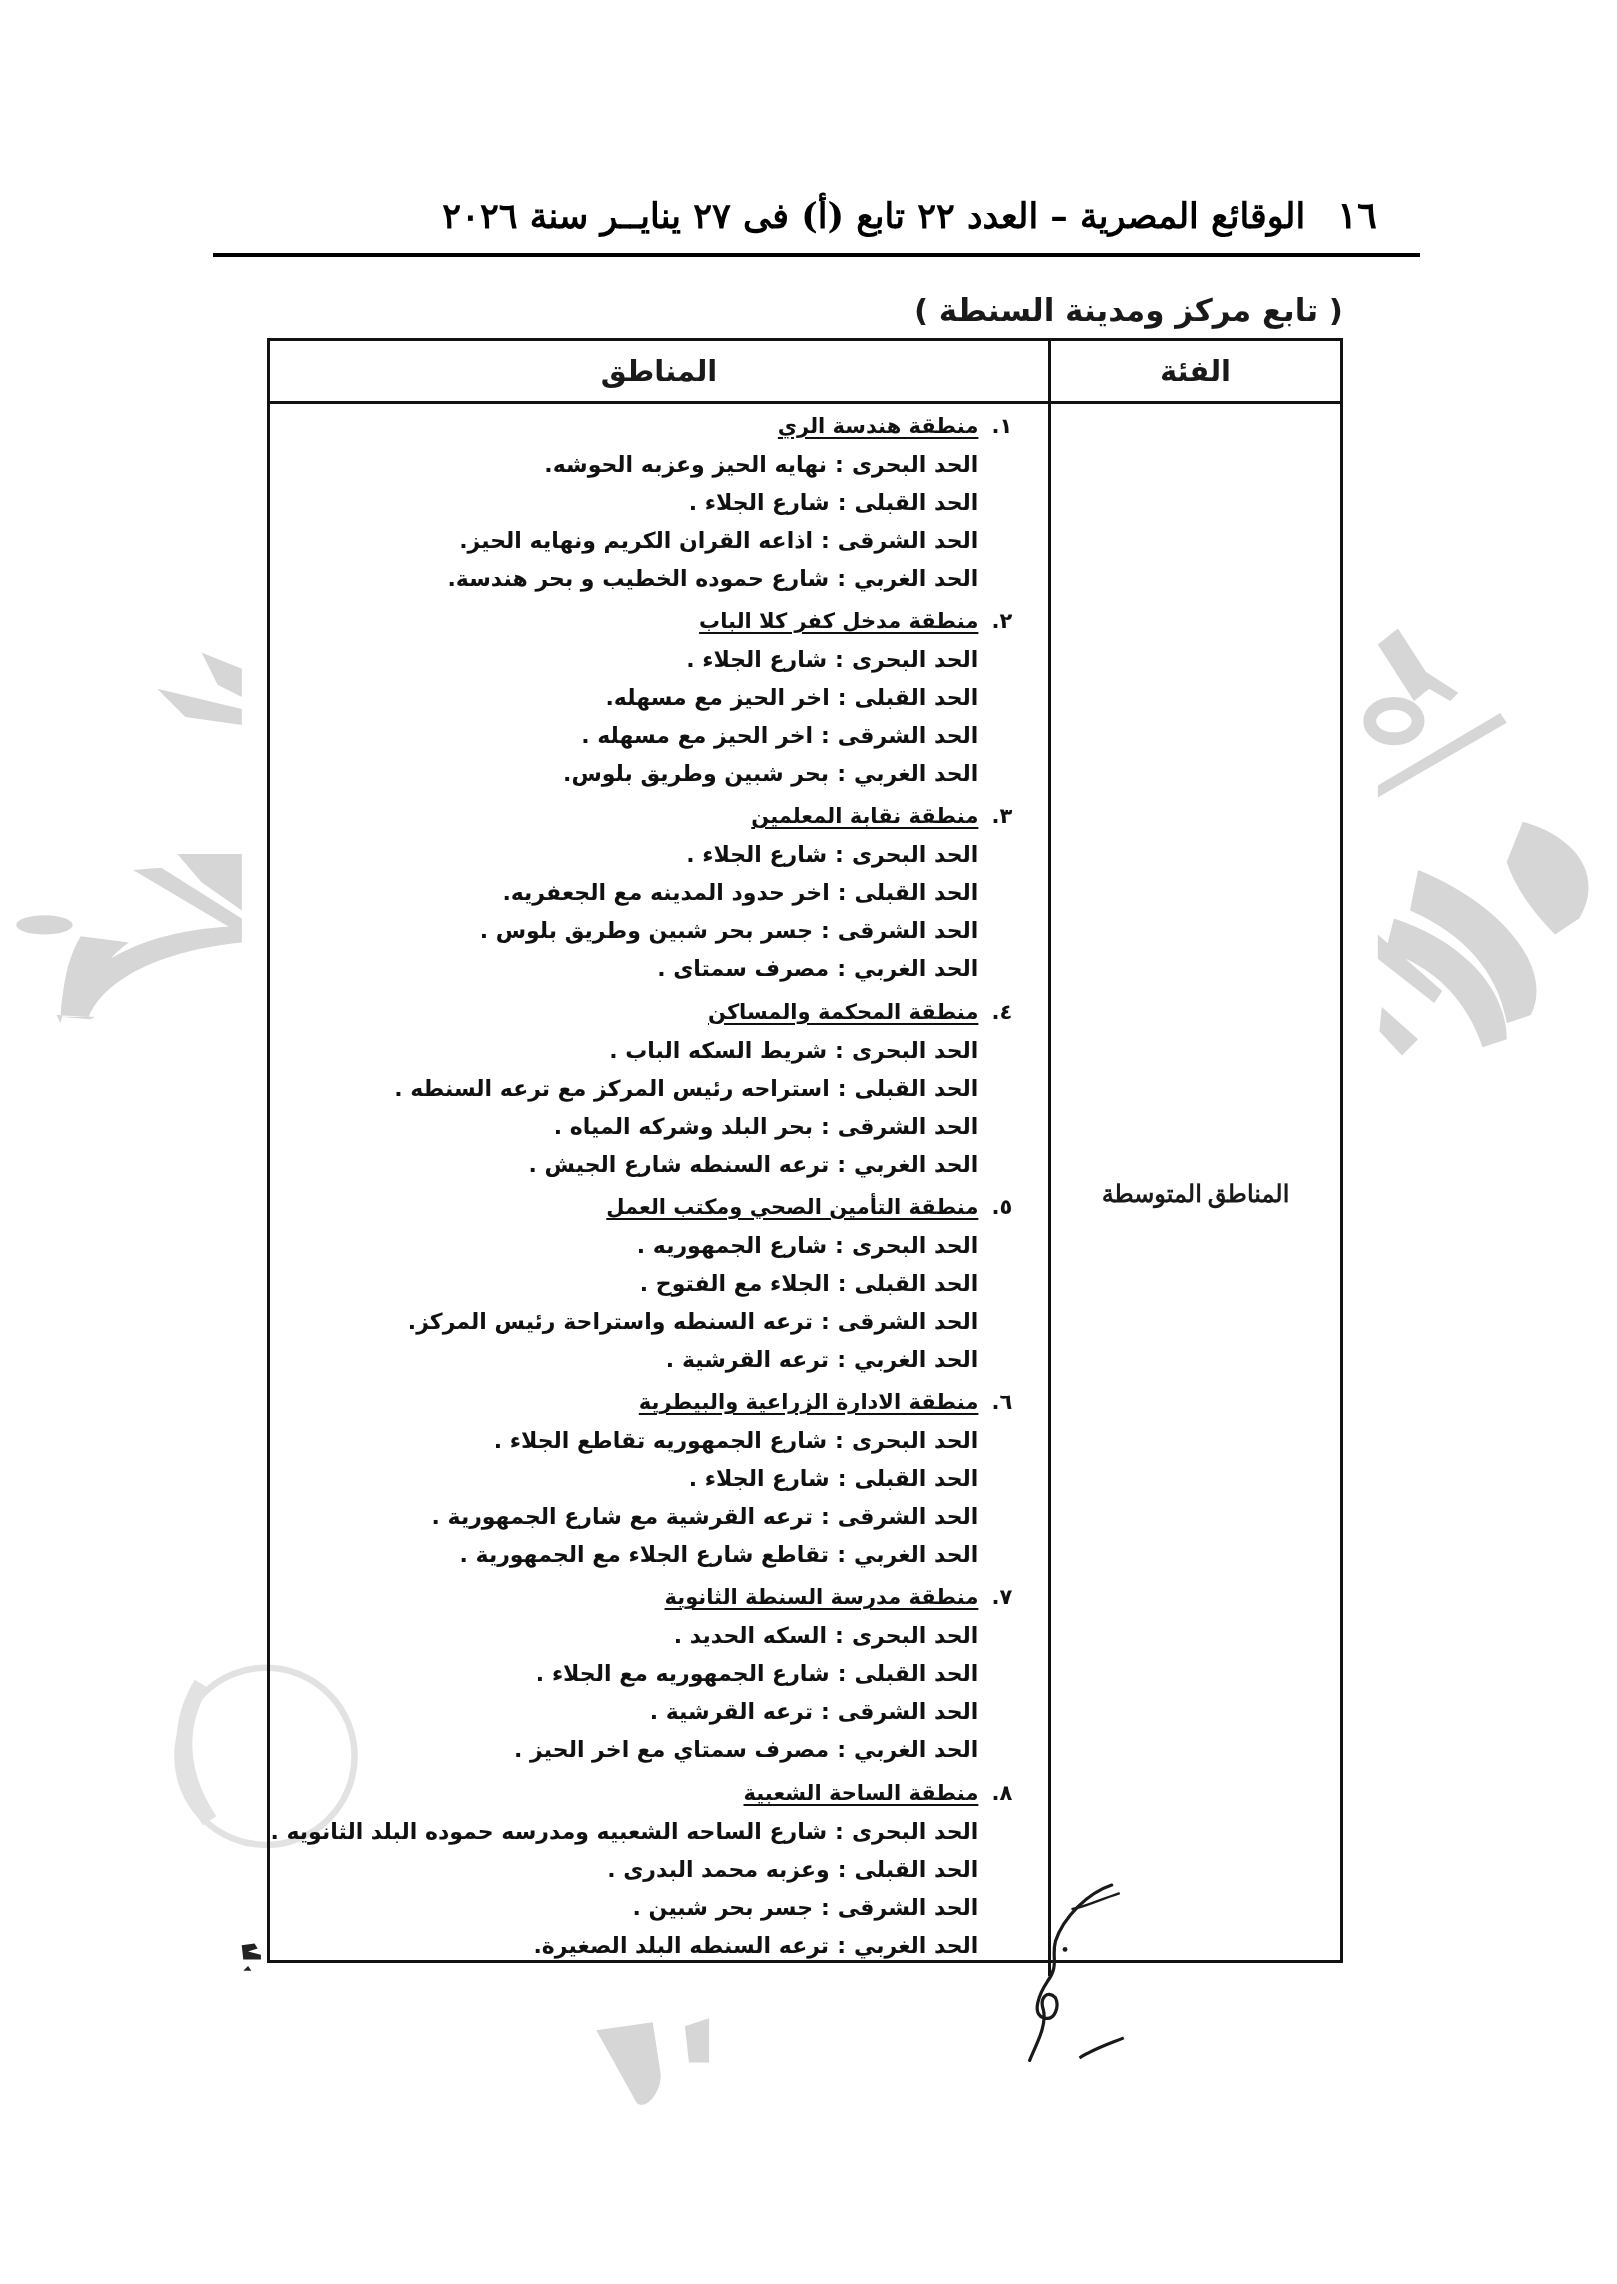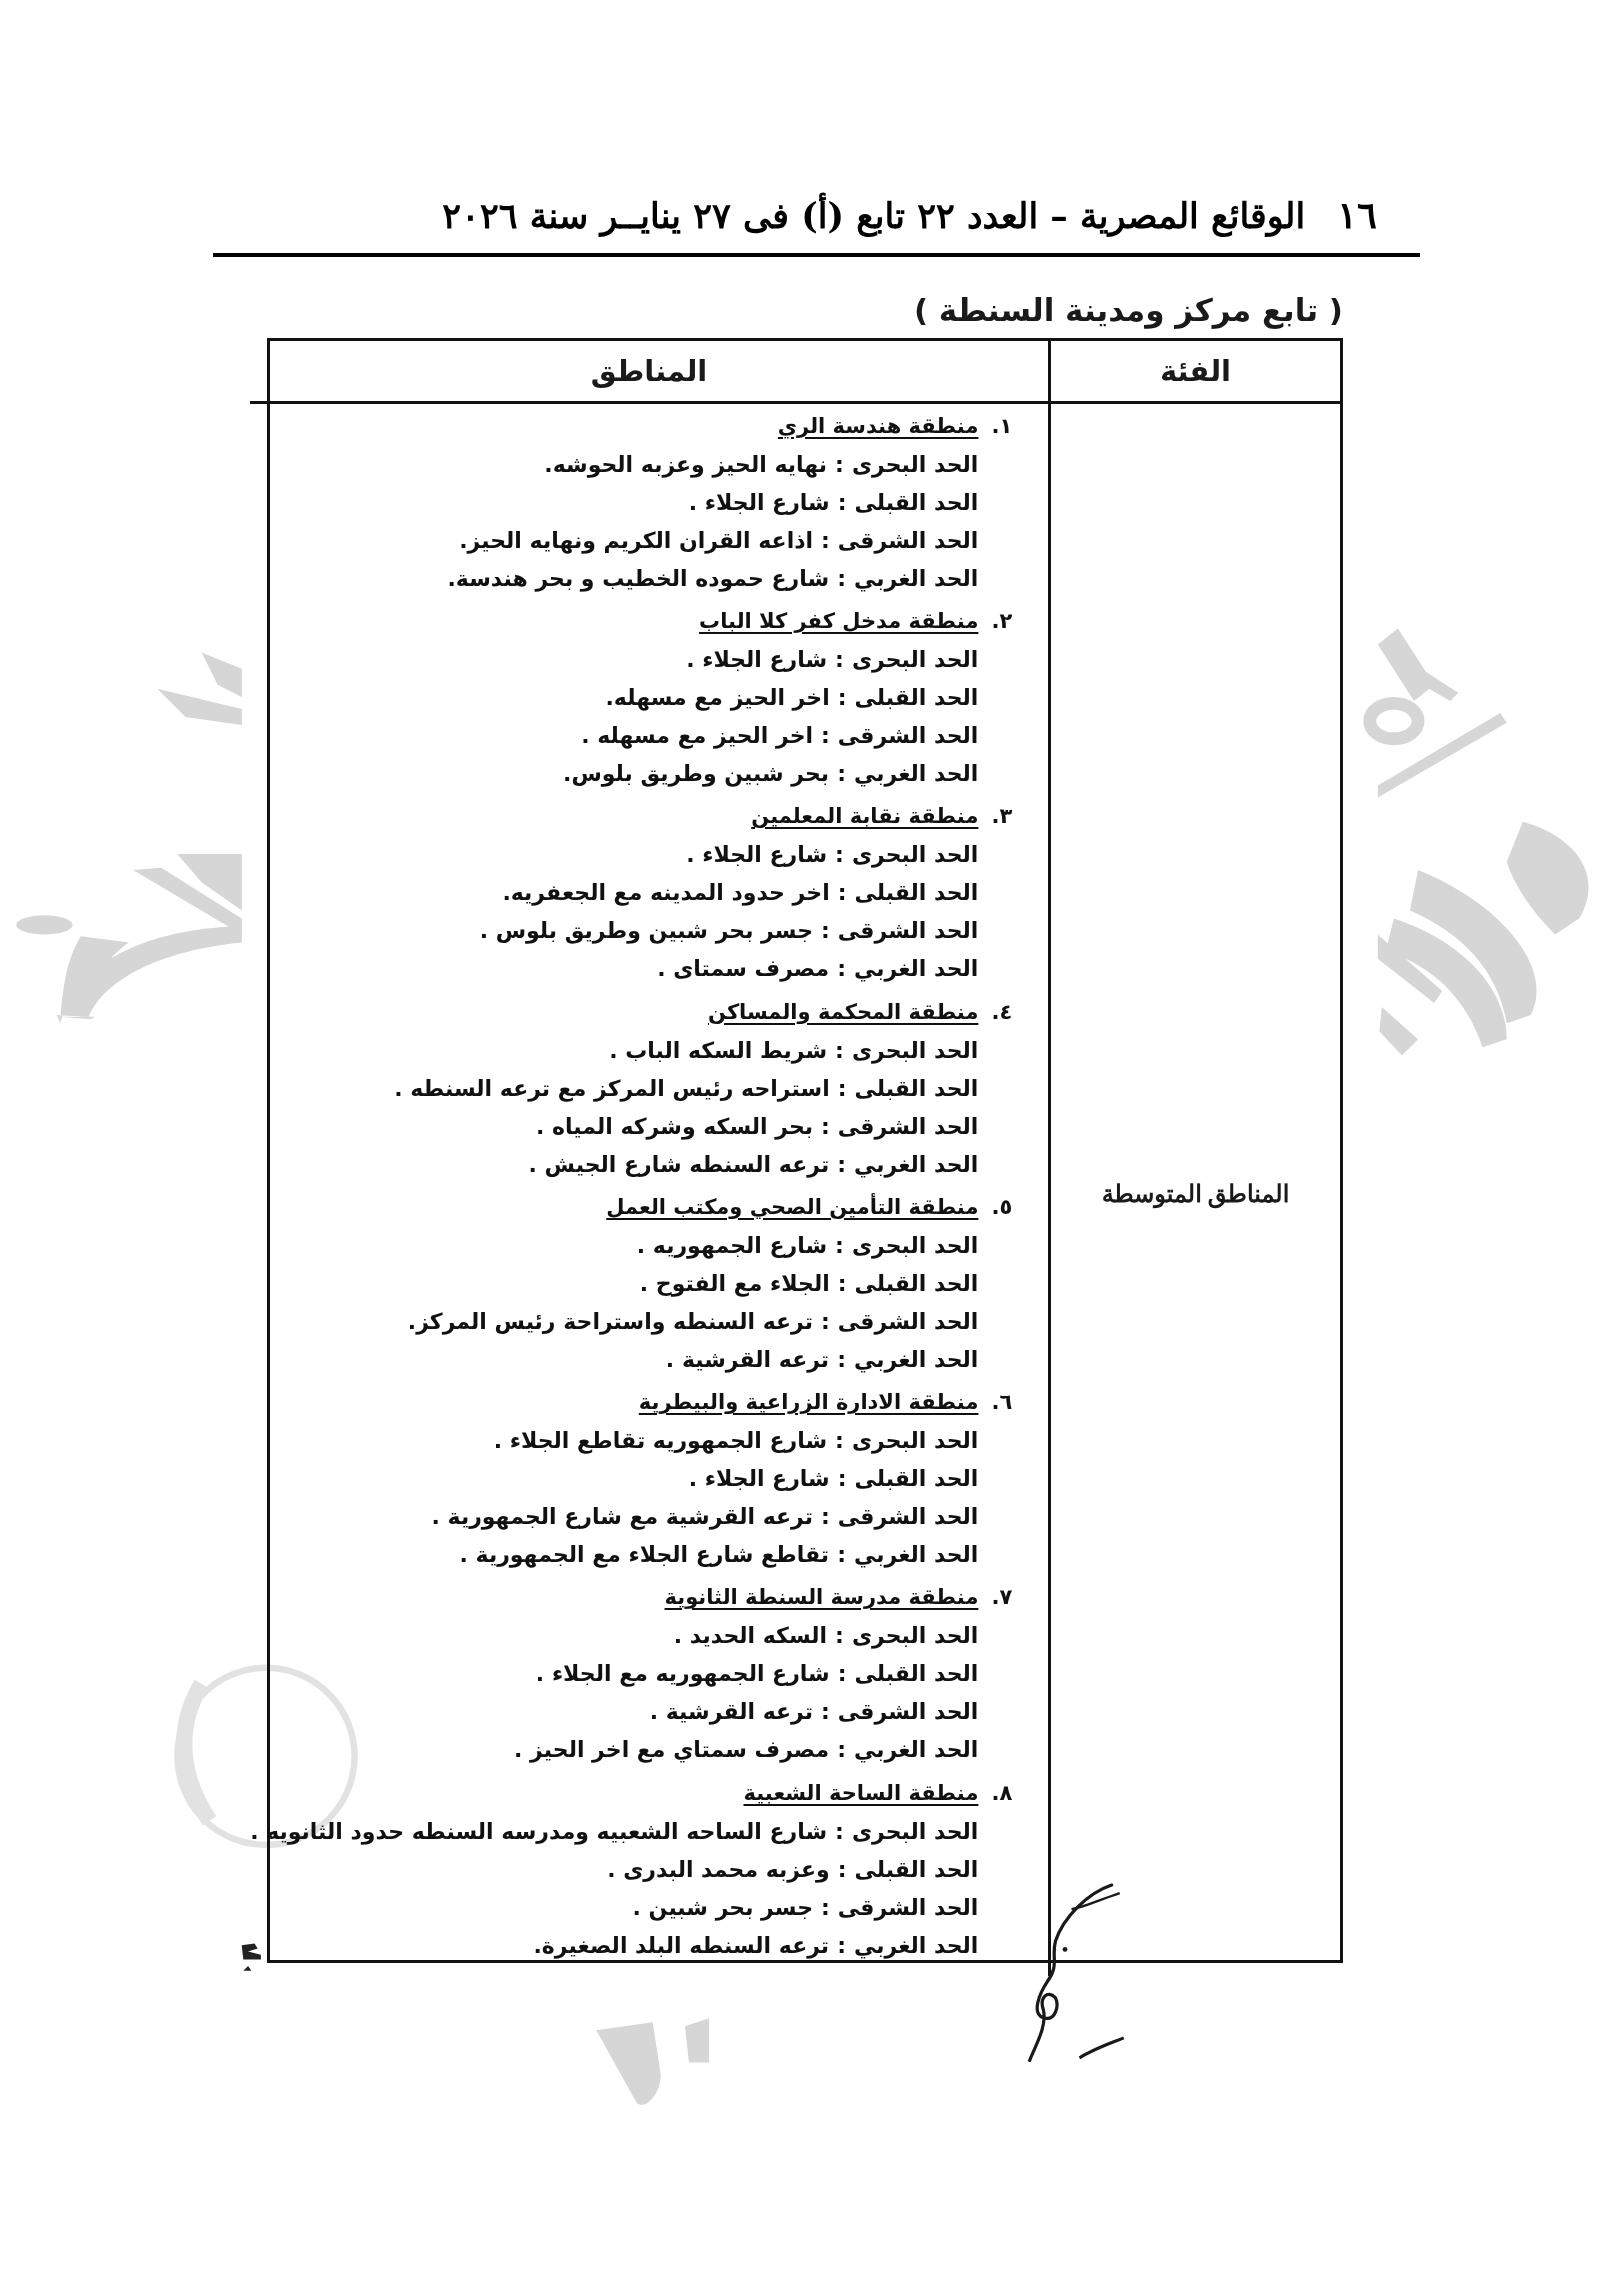--- a/index.html
+++ b/index.html
@@ -260,21 +260,21 @@
         <div class="boundary"><span class="b-label">الحد الغربي</span><span class="b-sep">:</span><span class="b-value">مصرف سمتاى .</span></div>
       </div>
 
       <div class="zone">
         <div class="zone-heading">
           <span class="zone-number">٤.</span>
           <span class="zone-name">منطقة المحكمة والمساكن</span>
         </div>
         <div class="boundary"><span class="b-label">الحد البحرى</span><span class="b-sep">:</span><span class="b-value">شريط السكه الباب .</span></div>
         <div class="boundary"><span class="b-label">الحد القبلى</span><span class="b-sep">:</span><span class="b-value">استراحه رئيس المركز مع ترعه السنطه .</span></div>
-        <div class="boundary"><span class="b-label">الحد الشرقى</span><span class="b-sep">:</span><span class="b-value">بحر السكه وشركه المياه .</span></div>
+        <div class="boundary"><span class="b-label">الحد الشرقى</span><span class="b-sep">:</span><span class="b-value">بحر البلد وشركه المياه .</span></div>
         <div class="boundary"><span class="b-label">الحد الغربي</span><span class="b-sep">:</span><span class="b-value">ترعه السنطه شارع الجيش .</span></div>
       </div>
 
       <div class="zone">
         <div class="zone-heading">
           <span class="zone-number">٥.</span>
           <span class="zone-name">منطقة التأمين الصحي ومكتب العمل</span>
         </div>
         <div class="boundary"><span class="b-label">الحد البحرى</span><span class="b-sep">:</span><span class="b-value">شارع الجمهوريه .</span></div>
         <div class="boundary"><span class="b-label">الحد القبلى</span><span class="b-sep">:</span><span class="b-value">الجلاء مع الفتوح .</span></div>
@@ -302,21 +302,21 @@
         <div class="boundary"><span class="b-label">الحد القبلى</span><span class="b-sep">:</span><span class="b-value">شارع الجمهوريه مع الجلاء .</span></div>
         <div class="boundary"><span class="b-label">الحد الشرقى</span><span class="b-sep">:</span><span class="b-value">ترعه القرشية .</span></div>
         <div class="boundary"><span class="b-label">الحد الغربي</span><span class="b-sep">:</span><span class="b-value">مصرف سمتاي مع اخر الحيز .</span></div>
       </div>
 
       <div class="zone">
         <div class="zone-heading">
           <span class="zone-number">٨.</span>
           <span class="zone-name">منطقة الساحة الشعبية</span>
         </div>
-        <div class="boundary"><span class="b-label">الحد البحرى</span><span class="b-sep">:</span><span class="b-value">شارع الساحه الشعبيه ومدرسه السنطه حدود الثانويه .</span></div>
+        <div class="boundary"><span class="b-label">الحد البحرى</span><span class="b-sep">:</span><span class="b-value">شارع الساحه الشعبيه ومدرسه حموده البلد الثانويه .</span></div>
         <div class="boundary"><span class="b-label">الحد القبلى</span><span class="b-sep">:</span><span class="b-value">وعزبه محمد البدرى .</span></div>
         <div class="boundary"><span class="b-label">الحد الشرقى</span><span class="b-sep">:</span><span class="b-value">جسر بحر شبين .</span></div>
         <div class="boundary"><span class="b-label">الحد الغربي</span><span class="b-sep">:</span><span class="b-value">ترعه السنطه البلد الصغيرة.</span></div>
       </div>
 
     </div>
   </div>
 
   <svg class="signature" viewBox="0 0 130 230" xmlns="http://www.w3.org/2000/svg">
     <path d="M110,10 C80,20 50,50 40,80 C35,100 45,110 30,130 C20,145 10,170 25,175 C40,180 45,160 40,150 C30,140 20,150 25,165 C30,185 15,210 8,228" fill="none" stroke="#1a1a1a" stroke-width="4" stroke-linecap="round"></path>

